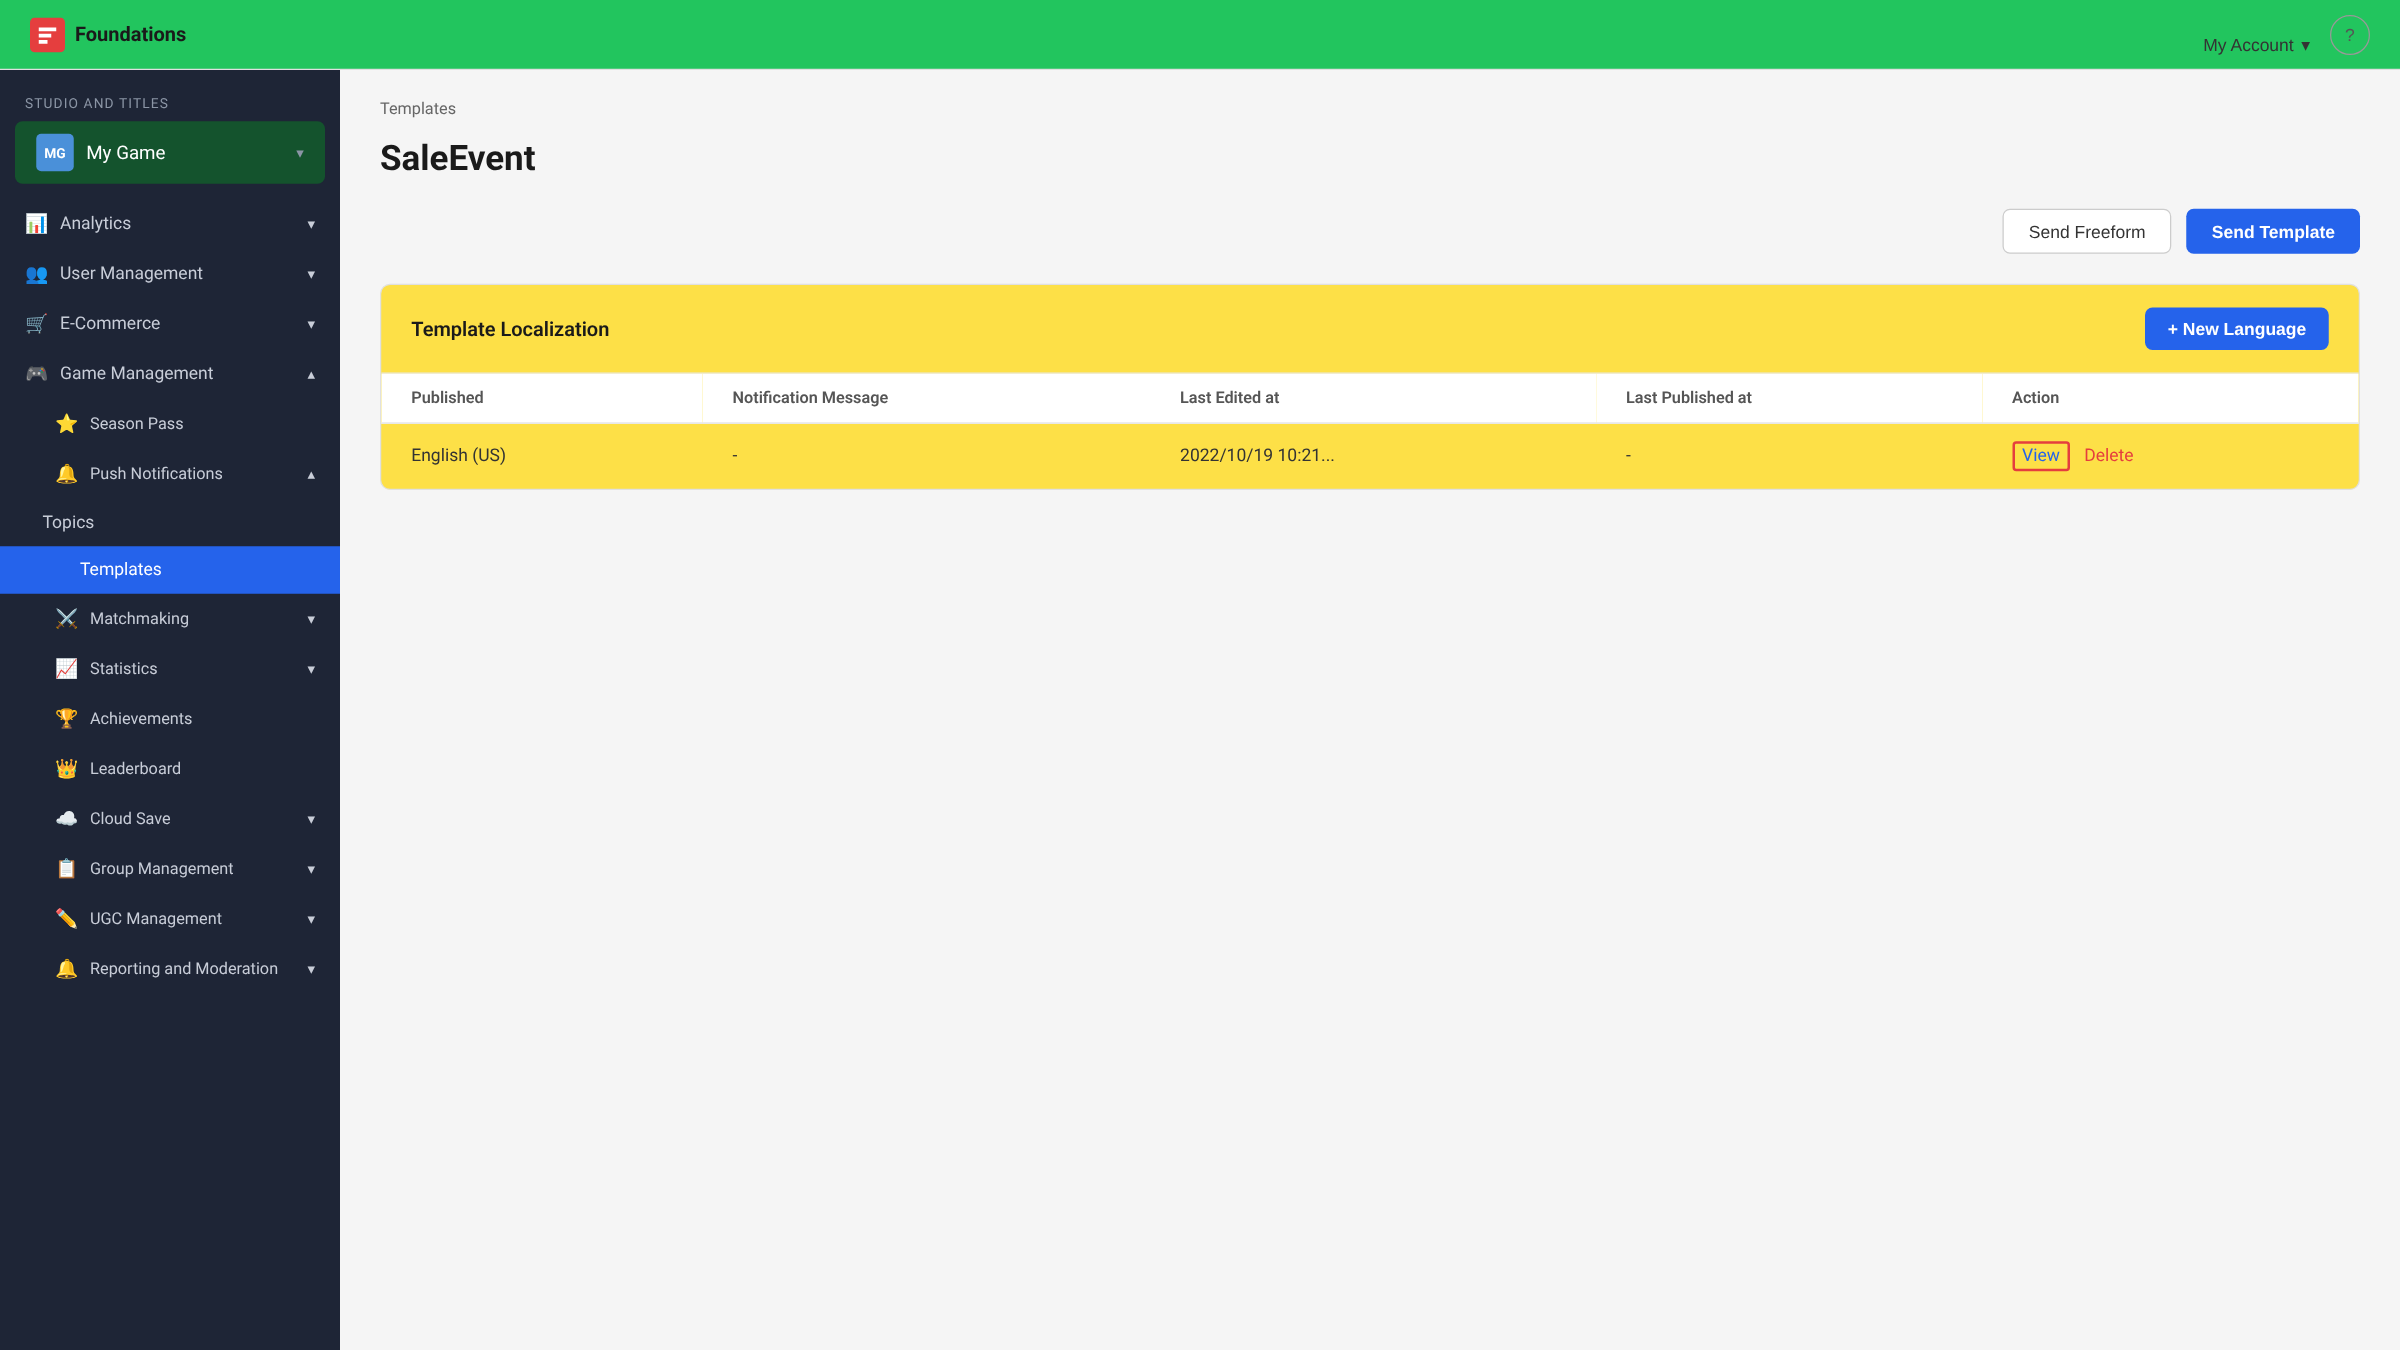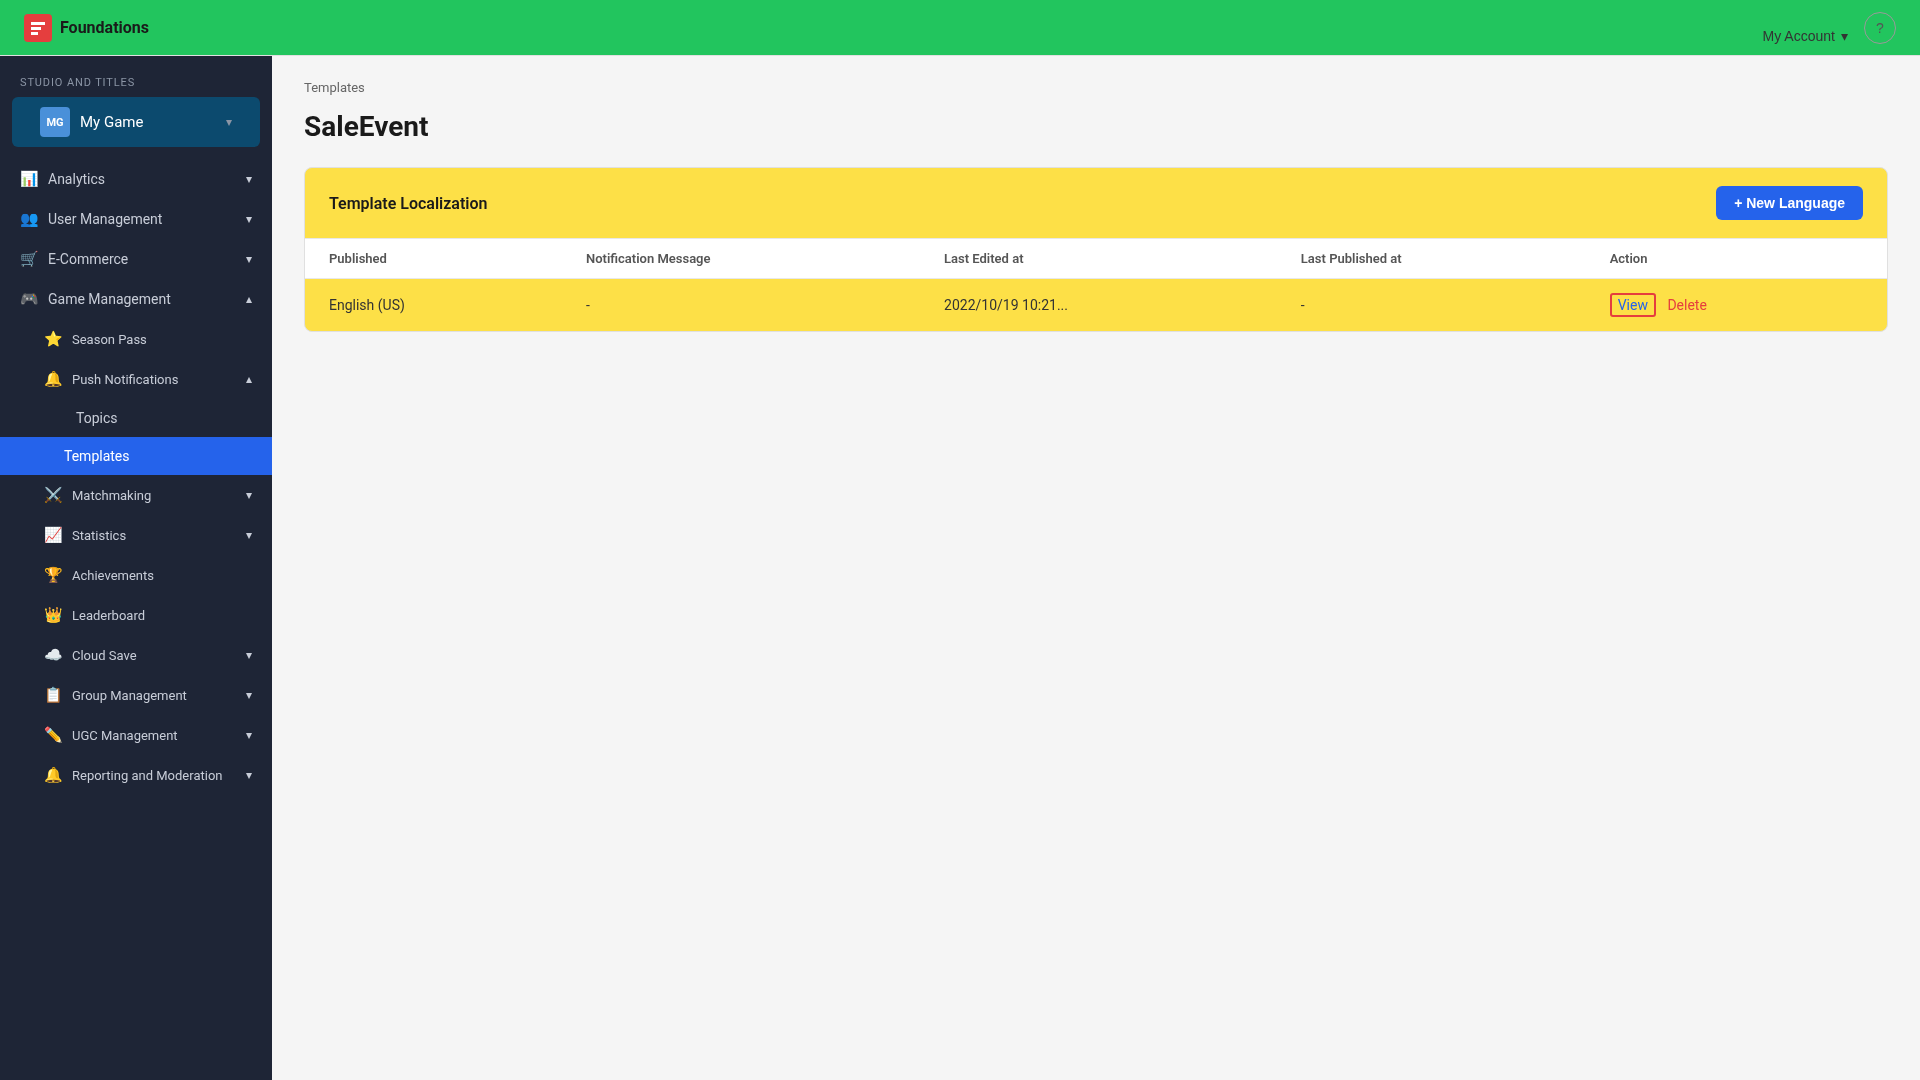--- a/index.html
+++ b/index.html
@@ -24,22 +24,22 @@
       width: 272px; background: #1e2536; color: #fff;
       display: flex; flex-direction: column;
       padding-top: 56px; overflow-y: auto; flex-shrink: 0;
     }
     .sidebar-section-label {
       font-size: 11px; color: #8b95a5; letter-spacing: 0.08em; text-transform: uppercase;
       padding: 20px 20px 8px 20px;
     }
     .studio-selector {
       margin: 0 12px 12px 12px;
-      background: #0c4a6e; border-radius: 6px;
-      padding: 10px 28px; display: flex; align-items: center; gap: 10px; cursor: pointer;
+      background: #14532d; border-radius: 6px;
+      padding: 10px 17px; display: flex; align-items: center; gap: 10px; cursor: pointer;
     }
     .studio-avatar {
       width: 30px; height: 30px; background: #4a90d9; border-radius: 4px;
       display: flex; align-items: center; justify-content: center;
       font-size: 11px; font-weight: 700; color: #fff; flex-shrink: 0;
     }
     .studio-name { font-size: 15px; color: #fff; flex: 1; }
     .studio-chevron { color: #8b95a5; font-size: 12px; }
 
     .nav-item {
@@ -150,21 +150,21 @@
   </div>
   <div class="nav-item sub" style="padding-left:44px;">
     <span class="nav-icon">⭐</span>
     <span>Season Pass</span>
   </div>
   <div class="nav-item sub" style="padding-left:44px;">
     <span class="nav-icon">🔔</span>
     <span>Push Notifications</span>
     <span class="chevron">▴</span>
   </div>
-  <div class="nav-item" style="padding-left:76px;">
+  <div class="nav-item" style="padding-left:34px;">
     <span>Topics</span>
   </div>
   <div class="nav-item active" style="padding-left:64px;">
     <span>Templates</span>
   </div>
   <div class="nav-item sub" style="padding-left:44px;">
     <span class="nav-icon">⚔️</span>
     <span>Matchmaking</span>
     <span class="chevron">▾</span>
   </div>
@@ -201,20 +201,24 @@
     <span>Reporting and Moderation</span>
     <span class="chevron">▾</span>
   </div>
 </div>
 
 <div class="main">
   <div class="main-inner">
     <div class="breadcrumb">Templates</div>
     <div class="page-title">SaleEvent</div>
 
+    <div class="toolbar">
+      <button class="btn-outline">Send Freeform</button>
+      <button class="btn-primary">Send Template</button>
+    </div>
 
     <div class="card">
       <div class="card-header">
         <span class="card-title">Template Localization</span>
         <button class="btn-blue-outline">+ New Language</button>
       </div>
       <table>
         <thead>
           <tr>
             <th>Published</th>

